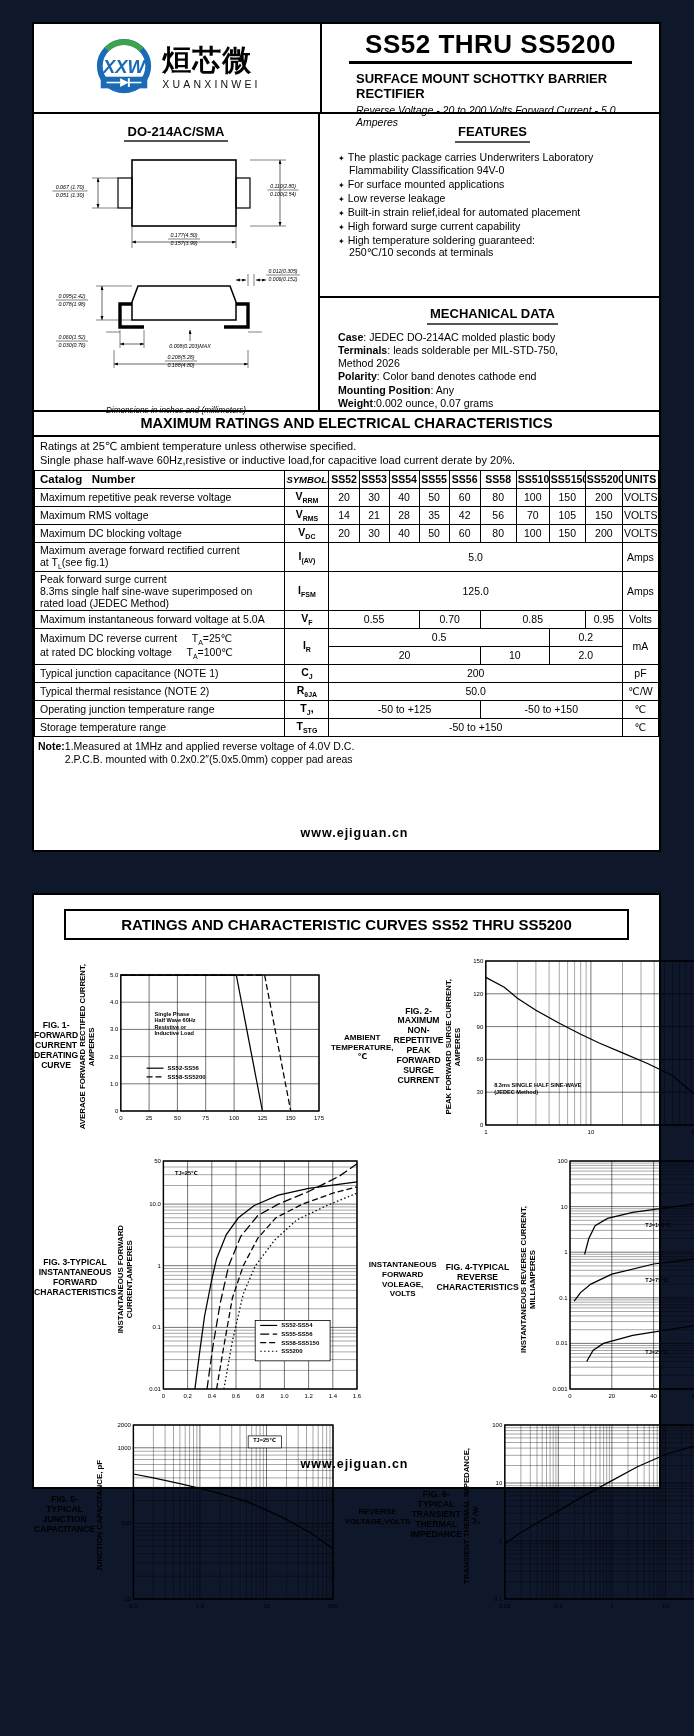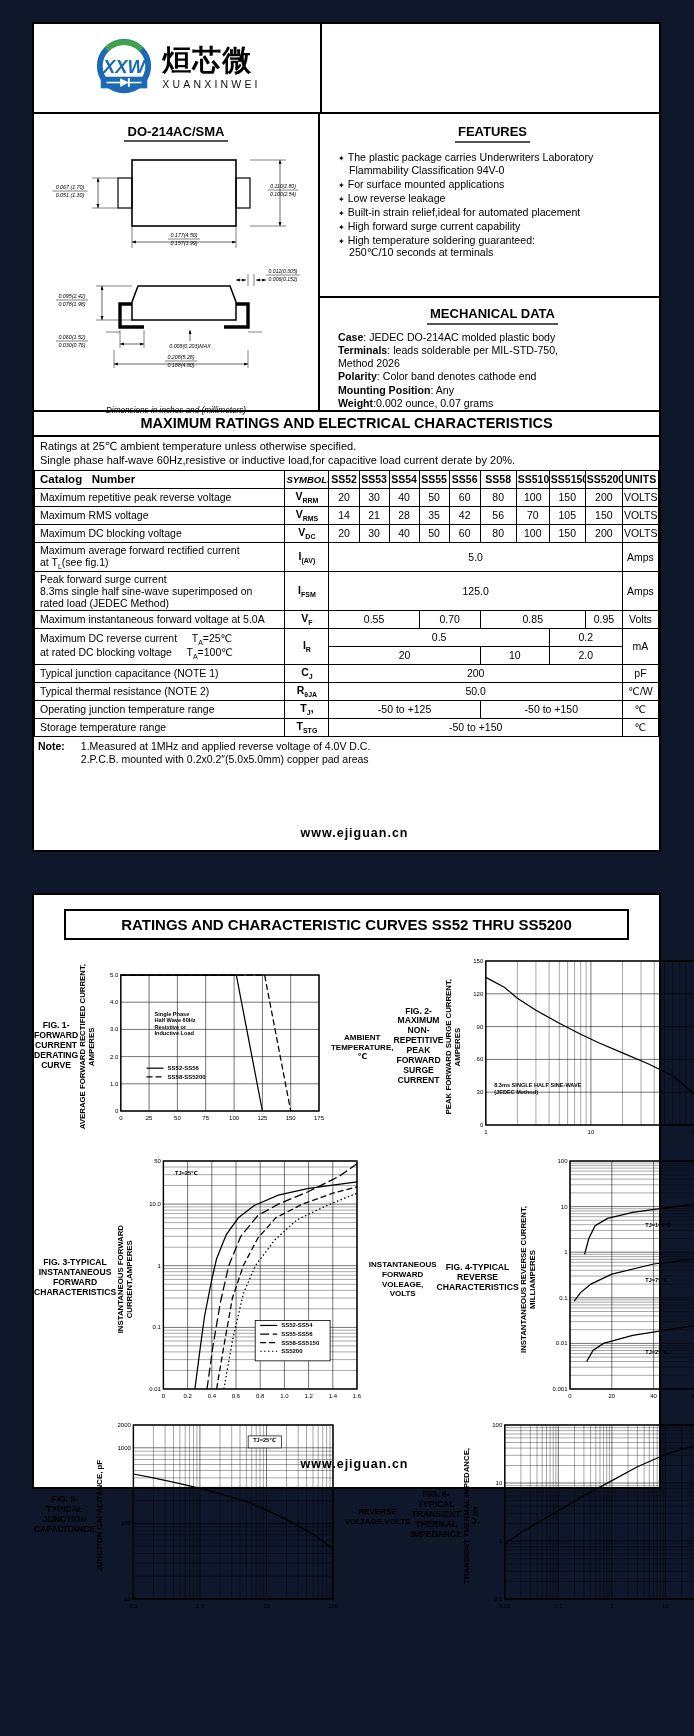--- a/index.html
+++ b/index.html
@@ -39,21 +39,21 @@
   .conds{font-size:11px;line-height:1.25;padding:3px 4px 2px 6px;}
   table.rt{width:100%;border-collapse:collapse;font-size:10.5px;table-layout:fixed;}
   table.rt td{border:1px solid #000;text-align:center;padding:1px 1px;height:15px;overflow:hidden;}
   table.rt td.lab{text-align:left;padding-left:5px;white-space:pre-line;}
   table.rt td.sym{font-weight:bold;}
   table.rt sub{font-size:7px;}
   table.rt tr.h td{font-weight:bold;}
   table.rt td.symh{font-style:italic;font-weight:normal;font-size:9.5px;}
   table.rt td.cath{font-size:11.5px;font-weight:bold;}
   .noteblk{display:flex;font-size:10.5px;padding:3px 4px 0 4px;line-height:1.3;}
-  .noteblk .nl{font-weight:bold;margin-right:16px;}
+  .noteblk .nl{font-weight:bold;margin-right:0;}
   .noteblk .nt{white-space:pre-line;}
   .pfoot{position:absolute;left:16px;right:0;text-align:center;font-weight:bold;font-size:12.5px;letter-spacing:1px;}
   #page1 .pfoot{bottom:10px;}
   #page2 .pfoot{bottom:16px;}
   
   .p2-title{margin:14px 30px 0;border:2px solid #000;text-align:center;font-weight:bold;font-size:15px;padding:5px 0;}
   .figrow{display:flex;justify-content:space-around;margin-top:14px;}
   .fig{display:flex;flex-direction:row;align-items:center;}
   .fig-title{font-size:8.6px;font-weight:bold;text-align:center;white-space:pre-line;line-height:1.15;margin-bottom:2px;}
   .fig-body{display:flex;align-items:center;}
@@ -76,20 +76,25 @@
           <rect x="8" y="41" width="48" height="12" fill="#1a6ab5"></rect>
           <line x1="14" y1="47" x2="28" y2="47" stroke="#fff" stroke-width="1.6"></line>
           <polygon points="28,42.5 28,51.5 37,47" fill="#fff"></polygon>
           <line x1="37" y1="42.5" x2="37" y2="51.5" stroke="#fff" stroke-width="2"></line>
           <line x1="37" y1="47" x2="50" y2="47" stroke="#fff" stroke-width="1.6"></line>
         </svg>
         <div class="brand-txt">
           <div class="brand-cn">烜芯微</div>
           <div class="brand-en">XUANXINWEI</div>
         </div>
+      </div>
+      <div class="title-cell">
+        <div class="part-title-wrap"><span class="part-title">SS52 THRU SS5200</span></div>
+        <div class="subtitle">SURFACE MOUNT SCHOTTKY BARRIER RECTIFIER</div>
+        <div class="tagline">Reverse Voltage - 20 to 200 Volts    Forward Current -  5.0 Amperes</div>
       </div>
     </div>
 
     <div class="mid">
       <div class="pkg-cell">
         <span class="pkg-title">DO-214AC/SMA</span>
         <svg id="pkgsvg" width="272" height="244" viewBox="0 0 272 244">
             <defs>
     <marker id="ahe" markerWidth="7" markerHeight="6" refX="6.5" refY="2.5" orient="auto">
                 <path d="M0,0L6.5,2.5L0,5z" fill="#000"></path>

